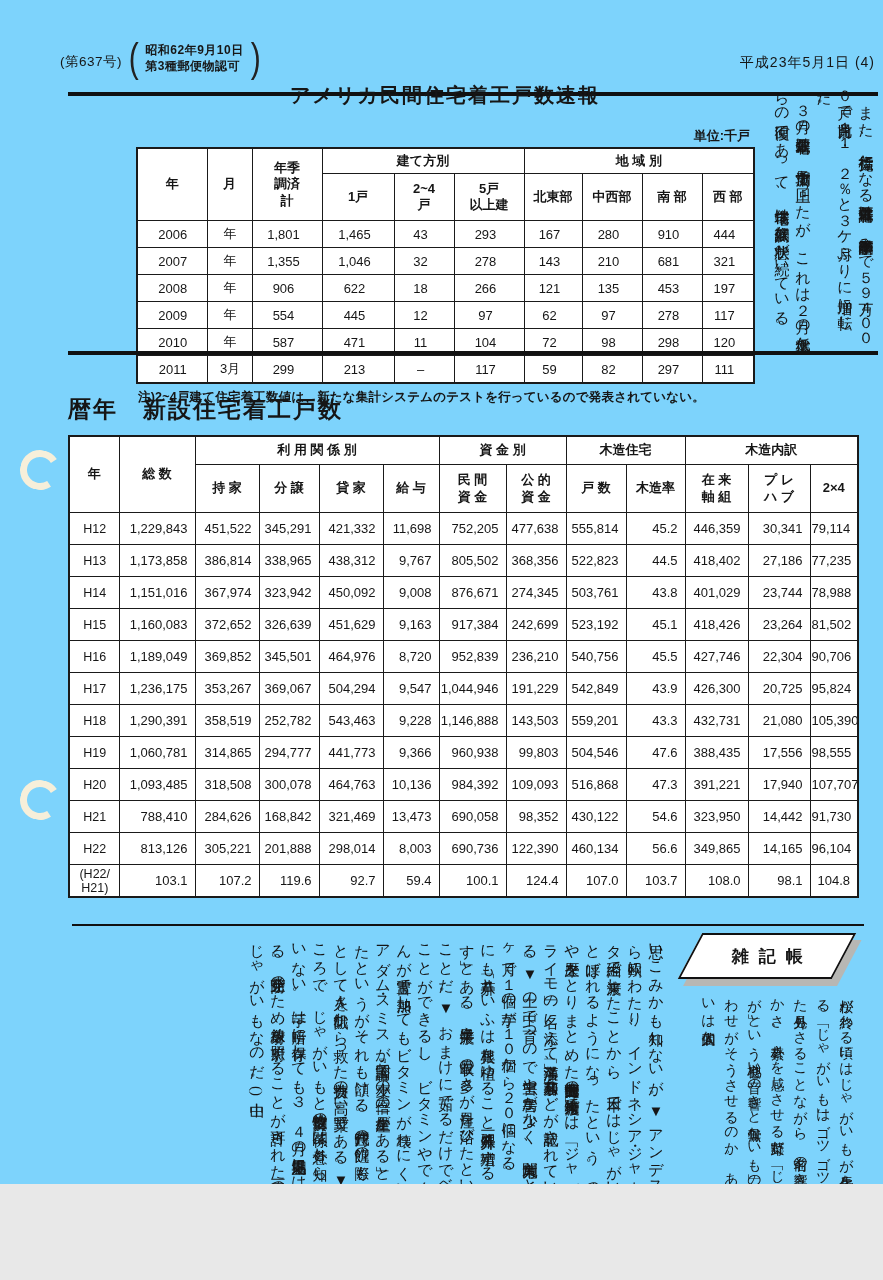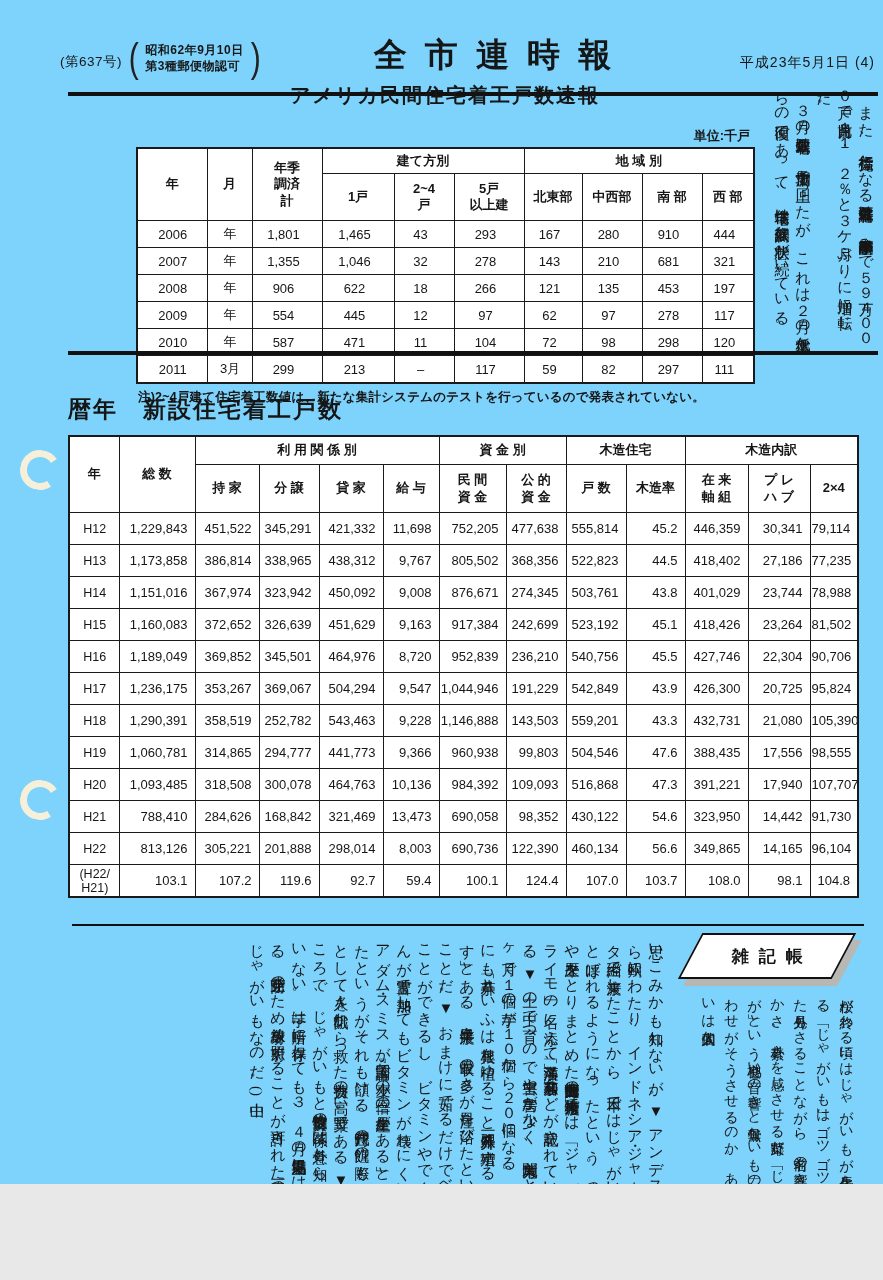--- a/index.html
+++ b/index.html
@@ -78,21 +78,20 @@
 
   <div class="issue-group">
     <span class="issue-no">(第637号)</span>
     <span class="bracket">(</span>
     <div class="permit">
       <div>昭和62年9月10日</div>
       <div>第3種郵便物認可</div>
     </div>
     <span class="bracket">)</span>
   </div>
-  <h1 class="masthead">全市連時報</h1>
   <div class="issue-date">平成23年5月1日 (4)</div>
   <div class="rule top"></div>
 
   <section id="us-section">
     <h2 id="us-title">アメリカ民間住宅着工戸数速報</h2>
     <div id="us-unit">単位:千戸</div>
     <table id="us-table">
       <colgroup>
         <col style="width:70px">
           <col style="width:45px">

